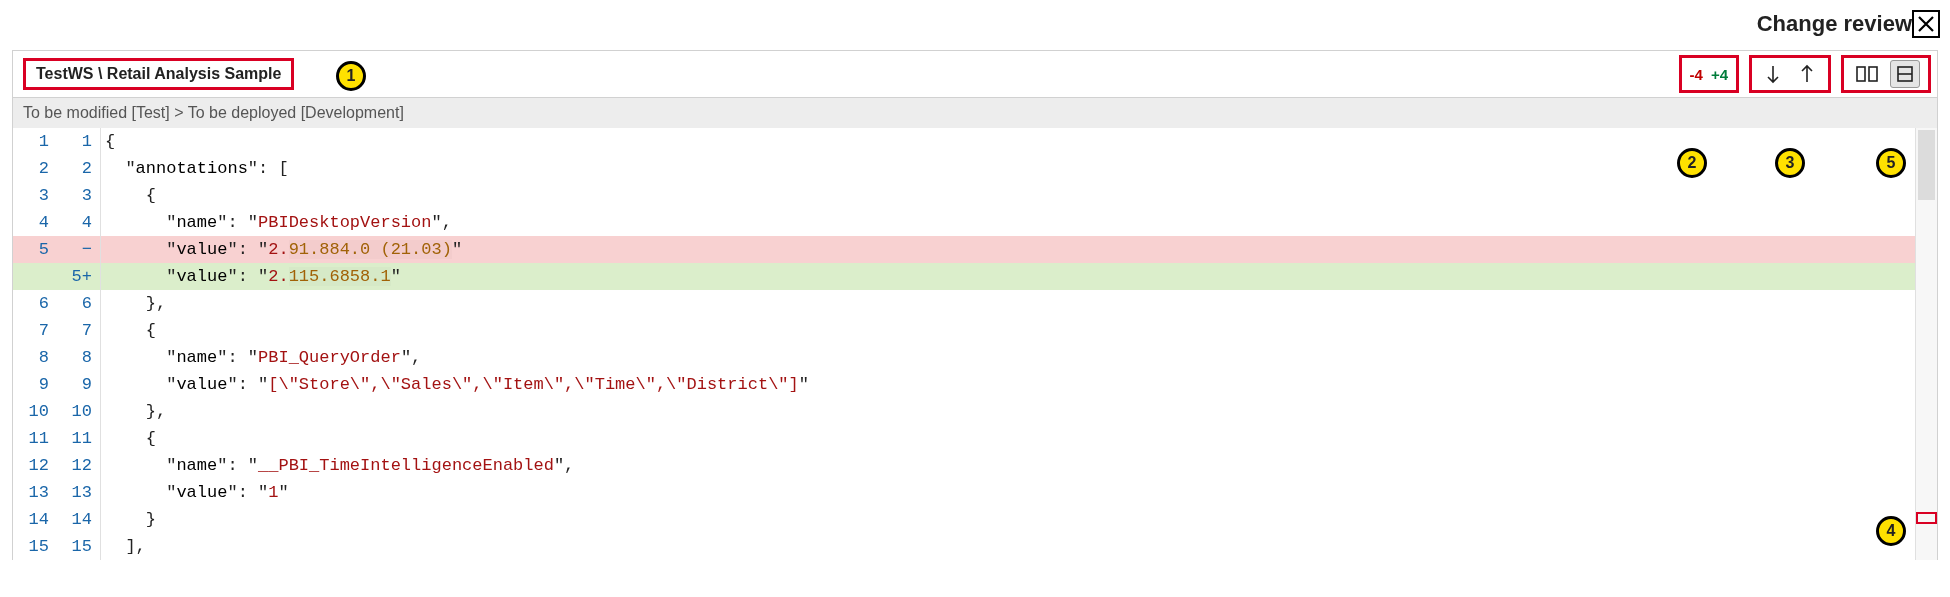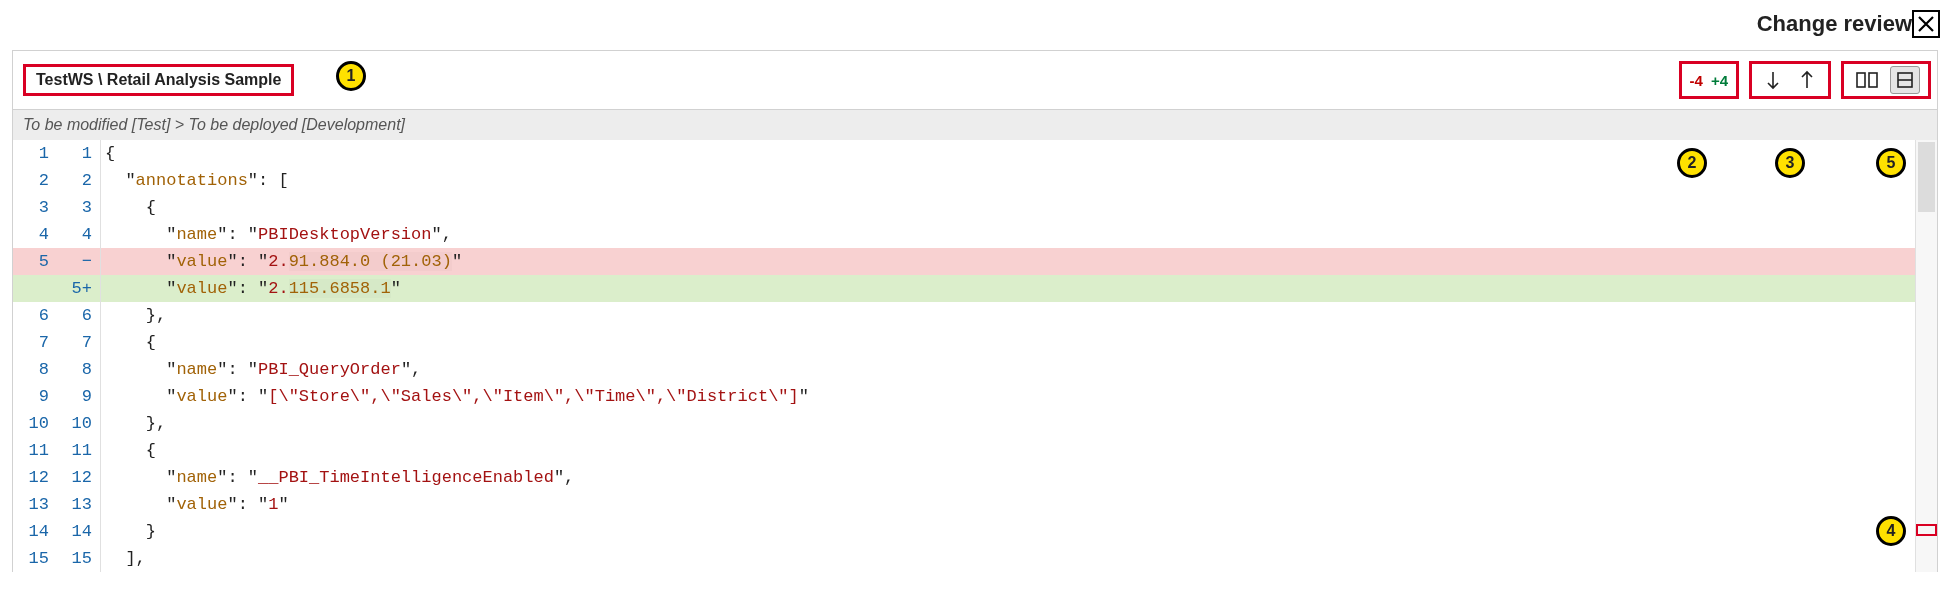--- a/index.html
+++ b/index.html
@@ -30,21 +30,21 @@
     font-size: 20px;
     cursor: pointer;
     margin-right: 4px;
   }
   .toolbar {
     display: flex;
     align-items: center;
     justify-content: space-between;
     border: 1px solid #d1d1d1;
     margin: 4px 12px 0 12px;
-    height: 60px;
+    height: 48px;
     padding: 0 6px 0 10px;
     position: relative;
   }
   .breadcrumb-box {
     border: 3px solid #d90023;
     padding: 4px 10px;
     font-size: 16px;
     font-weight: 600;
     white-space: nowrap;
   }
@@ -92,21 +92,20 @@
     z-index: 10;
   }
   .subheader {
     background: #ededed;
     color: #555;
     padding: 6px 10px 6px 10px;
     margin: 0 12px;
     border-left: 1px solid #d1d1d1;
     border-right: 1px solid #d1d1d1;
     font-size: 16px;
-    font-style: italic;
   }
   .code-area {
     margin: 0 12px;
     border-left: 1px solid #d1d1d1;
     border-right: 1px solid #d1d1d1;
     display: flex;
   }
   .code-body { flex: 1; position: relative; }
   .code-line {
     display: flex;
@@ -126,21 +125,21 @@
     width: 42px;
     text-align: right;
     padding-right: 8px;
     color: #1a66a9;
     user-select: none;
     border-right: 1px solid #e0e0e0;
   }
   .code-text { padding-left: 4px; flex:1; }
   .line-del { background: #f8d1d1; }
   .line-add { background: #dbeecb; }
-  .tok-key { color: #a16207; }
+  .tok-key { color: #000000; }
   .tok-str { color: #a31212; }
   .tok-hl  { color: #a16207; background: rgba(0,0,0,0.02); }
   .tok-punc { color: #222; }
   .minimap {
     width: 22px;
     background: #f7f7f7;
     border-left: 1px solid #e0e0e0;
     position: relative;
   }
   .minimap-thumb {

